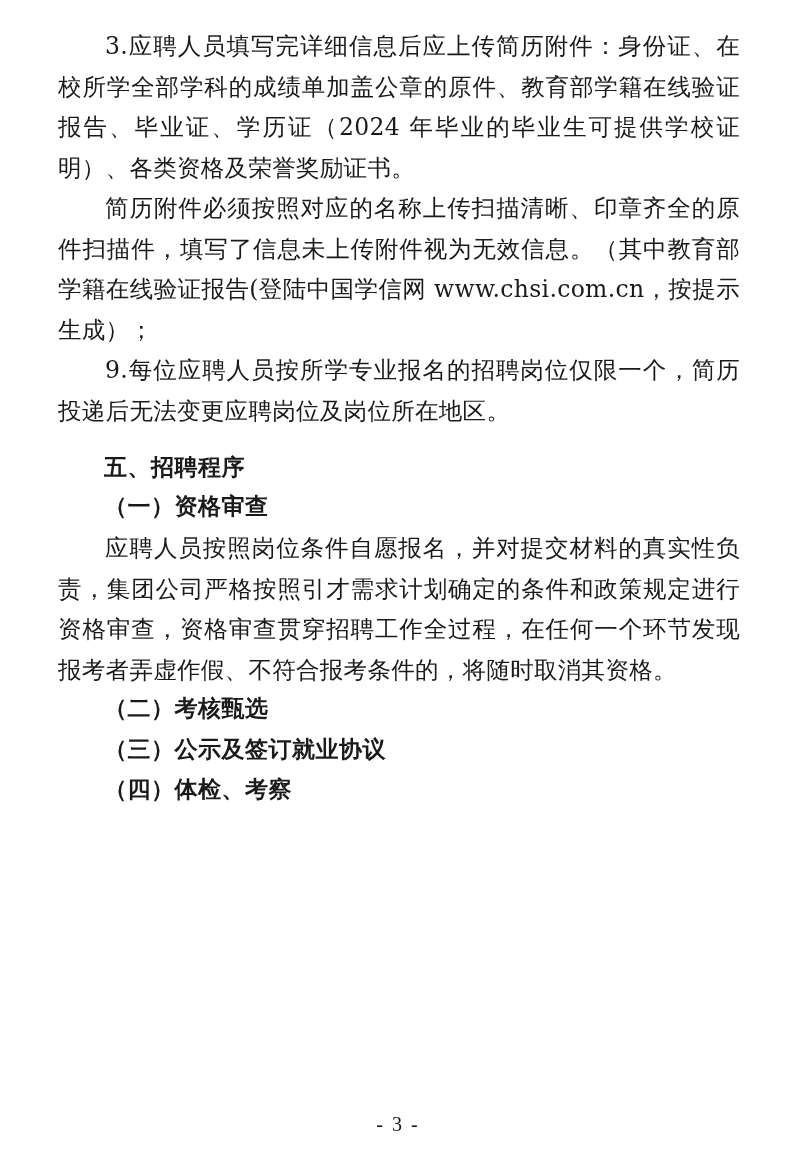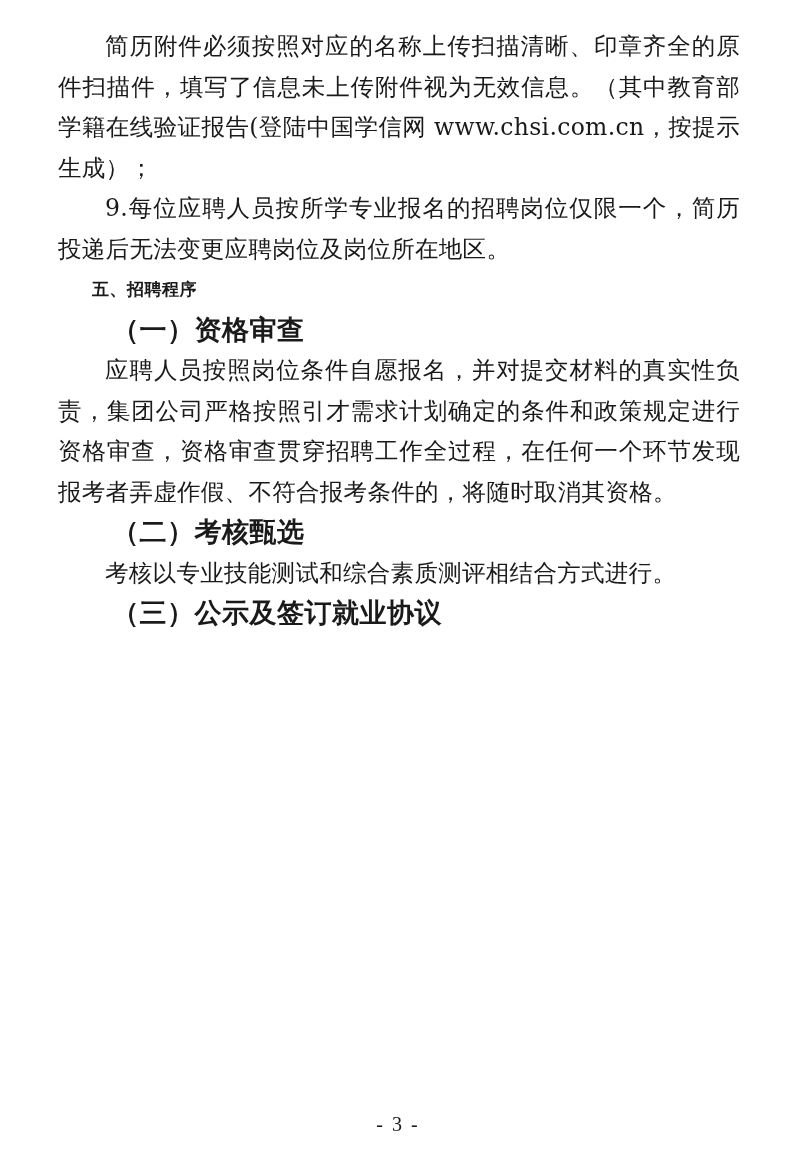--- a/index.html
+++ b/index.html
@@ -32,29 +32,30 @@
   }
   p {
     margin: 0;
   }
   .indent {
     text-indent: 2em;
   }
   .heading {
     font-family: "DejaVu Sans", "Liberation Sans", sans-serif;
     font-weight: bold;
-    font-size: 17px;
+    font-size: 23px;
     line-height: 40.5px;
     letter-spacing: 0.5px;
     text-indent: 2em;
+    margin-top: 16px;
   }
   .subheading {
-    font-family: Liberation Sans, sans-serif;
+    font-family: Liberation Mono, monospace;
     font-weight: bold;
-    font-size: 27px;
+    font-size: 23px;
     line-height: 40.5px;
     letter-spacing: 0.5px;
     text-indent: 2em;
   }
   .footer {
     position: absolute;
     left: 0;
     right: 0;
     bottom: 32px;
     text-align: center;
@@ -64,38 +65,39 @@
     color: #1a1a1a;
   }
 </style>
 </head>
 <body>
 
 <div class="page">
 
   <div class="body-text">
 
+    <p class="indent">3.应聘人员填写完详细信息后应上传简历附件：身份证、在校所学全部学科的成绩单加盖公章的原件、教育部学籍在线验证报告、毕业证、学历证（2024 年毕业的毕业生可提供学校证明）、各类资格及荣誉奖励证书。</p>
 
     <p class="indent">简历附件必须按照对应的名称上传扫描清晰、印章齐全的原件扫描件，填写了信息未上传附件视为无效信息。（其中教育部学籍在线验证报告(登陆中国学信网 www.chsi.com.cn，按提示生成）；</p>
 
     <p class="indent">9.每位应聘人员按所学专业报名的招聘岗位仅限一个，简历投递后无法变更应聘岗位及岗位所在地区。</p>
 
     <p class="heading">五、招聘程序</p>
 
 
     <p class="subheading">（一）资格审查</p>
 
     <p class="indent">应聘人员按照岗位条件自愿报名，并对提交材料的真实性负责，集团公司严格按照引才需求计划确定的条件和政策规定进行资格审查，资格审查贯穿招聘工作全过程，在任何一个环节发现报考者弄虚作假、不符合报考条件的，将随时取消其资格。</p>
 
     <p class="subheading">（二）考核甄选</p>
 
-    <p class="indent">考核以专业技能测试和综合素质测评相结合方式进行。</p>
 
     <p class="subheading">（三）公示及签订就业协议</p>
 
 
+    <p class="subheading">（四）体检、考察</p>
 
 
   </div>
 
   <div class="footer">- 3 -</div>
 
 </div>
 
 </body></html>

